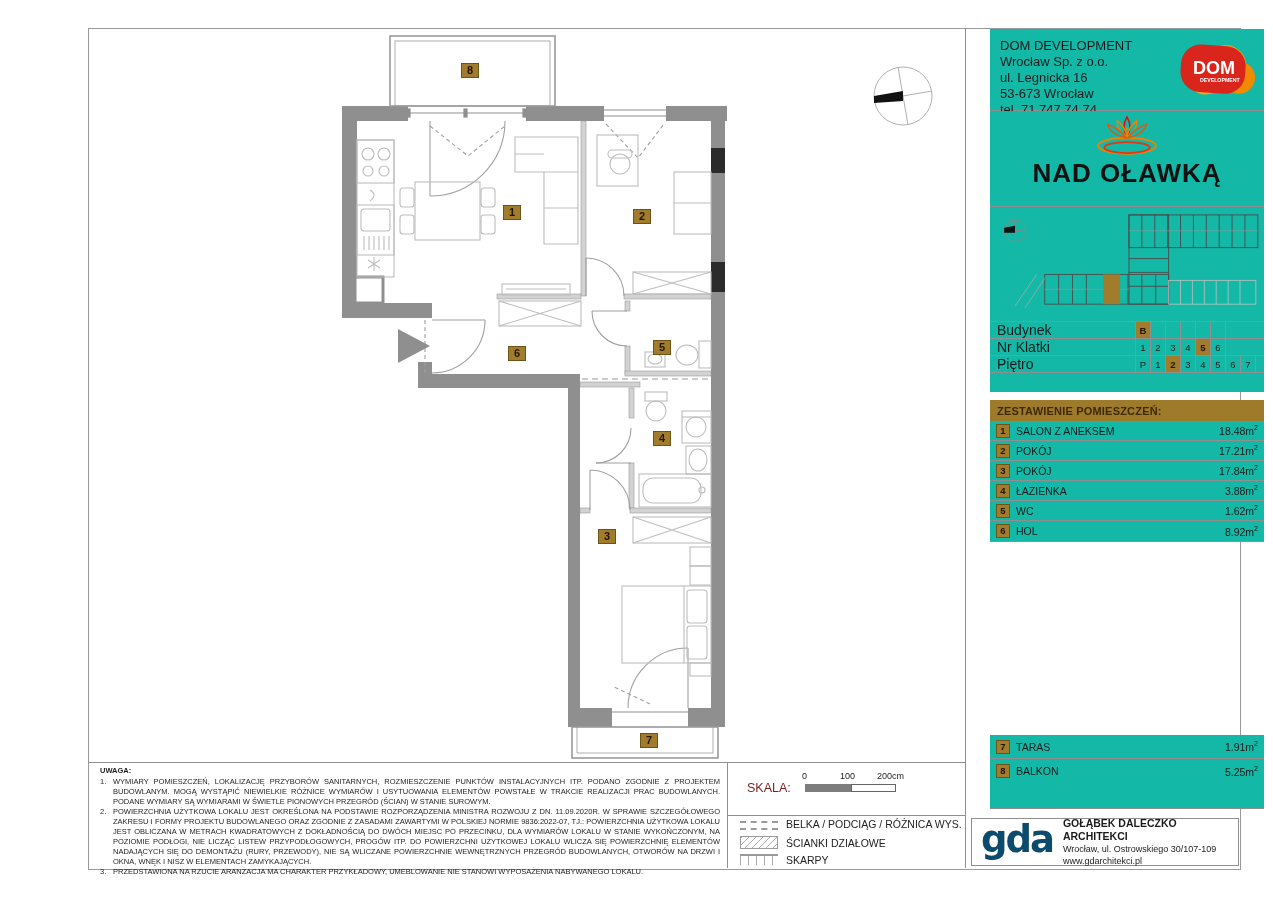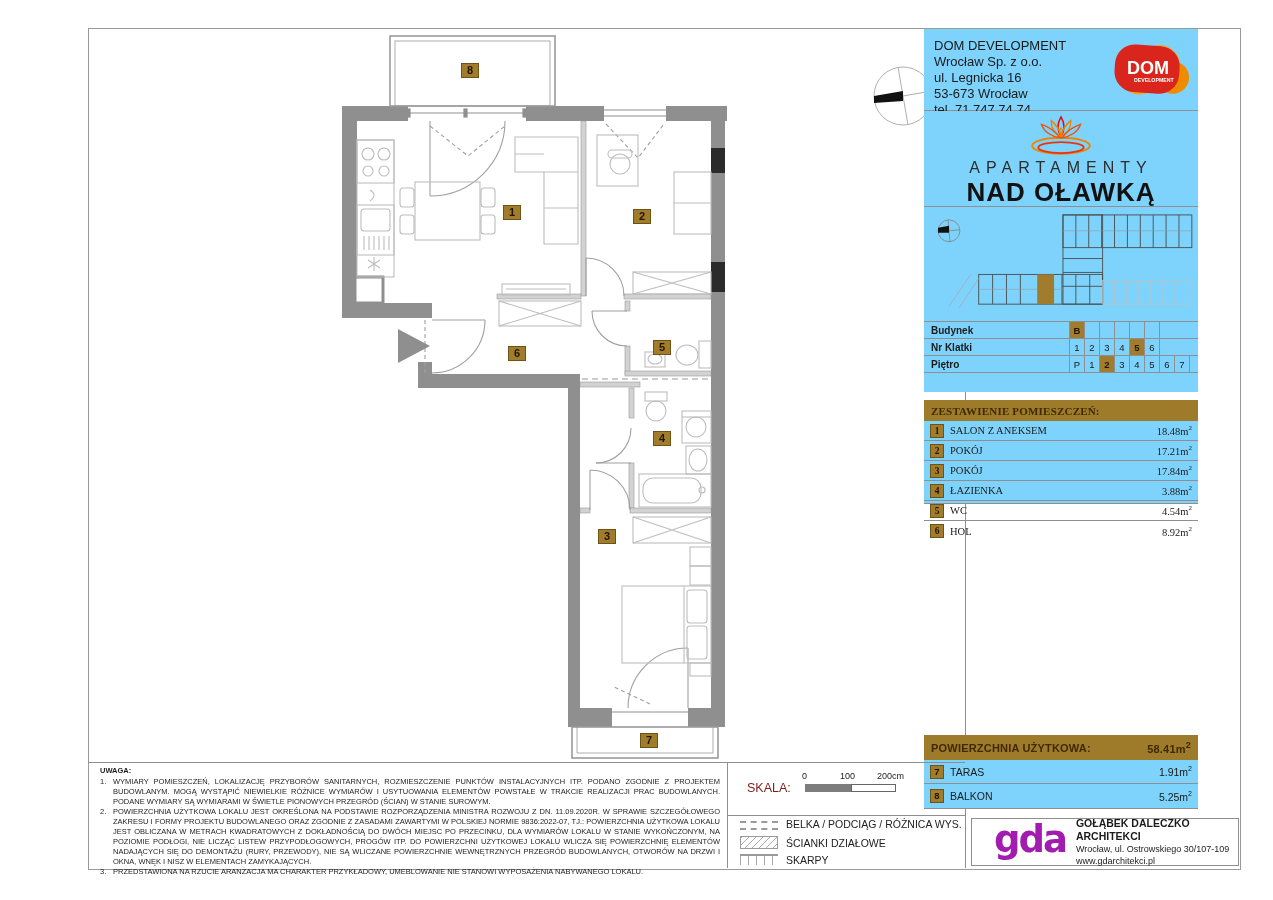--- a/index.html
+++ b/index.html
@@ -1,53 +1,53 @@
 <!DOCTYPE html>
 <html><head>
 <meta charset="utf-8">
 <style>
   html,body{margin:0;padding:0;background:#fff;}
   body{width:1273px;height:900px;position:relative;font-family:"Liberation Sans","DejaVu Sans",sans-serif;color:#1a1a1a;overflow:hidden;}
   .abs{position:absolute;}
   .sheet{left:88px;top:28px;width:1151px;height:840px;border:1px solid #9a9a9a;}
   .vline,.hline{background:#8f8f8f;}
   
-  .block{left:924px;width:274px;box-sizing:border-box;background:#7dd3fc;}
+  .block{left:990px;width:274px;box-sizing:border-box;background:#14b8a6;}
   .bb{border-bottom:1px solid #8f8f8f;}
   #company{top:29px;height:82px;padding:9px 10px;}
   .co-name,.co-line{font-size:13px;line-height:16px;white-space:nowrap;}
   #brand{top:111px;height:96px;text-align:center;}
   .brand-l1{font-size:16px;letter-spacing:6px;color:#2d2d2d;margin-top:1px;}
   .brand-l2{font-size:26px;font-weight:bold;letter-spacing:1px;color:#111;}
   #siteplan{top:207px;height:115px;}
   
   #unit-table{top:322px;height:70px;}
   .urow{display:flex;align-items:stretch;height:17px;border-bottom:1px solid #8f8f8f;box-sizing:border-box;}
-  .ulabel{width:146px;font-size:10px;display:flex;align-items:center;padding-left:7px;box-sizing:border-box;font-weight:bold;}
+  .ulabel{width:146px;font-size:14px;display:flex;align-items:center;padding-left:7px;box-sizing:border-box;}
   .ucells{display:flex;}
   .ucell{width:16px;border-left:1px solid #8f8f8f;border-right:1px solid #8f8f8f;margin-left:-1px;
          font-size:9.5px;display:flex;align-items:center;justify-content:center;box-sizing:border-box;}
   .ucell.sel{background:#a07c2c;color:#241403;font-weight:bold;}
   
-  #rooms-table{top:400px;height:104px;border-bottom:1px solid #8f8f8f;font-family:Liberation Serif, serif;}
+  #rooms-table{top:400px;height:142px;border-bottom:1px solid #8f8f8f;}
   .band{background:#9e7b2b;color:#3f2a00;font-weight:bold;font-size:11px;display:flex;align-items:center;height:21px;padding:0 7px;letter-spacing:.2px;}
   .rt-row{display:flex;align-items:center;height:20px;border-bottom:1px solid #8f8f8f;box-sizing:border-box;padding:0 6px;}
   .rt-row:last-child{border-bottom:none;}
   .badge{background:#a07c2c;border:1px solid #6e5414;color:#241403;font-weight:bold;text-align:center;box-sizing:border-box;}
   .badge.sm{width:14px;height:14px;font-size:9.5px;line-height:12px;margin-right:6px;flex:0 0 auto;}
   .rt-name{flex:1;font-size:10.5px;}
   .rt-area{font-size:10.5px;}
   .rt-area sup{font-size:7px;}
   
   #totals{top:735px;height:74px;border-bottom:1px solid #8f8f8f;}
   #totals .band{height:25px;justify-content:space-between;}
   #totals .rt-row{height:24px;}
   
   #architect{left:971px;top:818px;width:268px;height:48px;border:1px solid #8f8f8f;display:flex;align-items:center;box-sizing:border-box;}
-  .gda-logo{font-size:37px;font-weight:bold;letter-spacing:-2px;color:#a21caf;margin:-6px 10px 0 22px;font-family:"DejaVu Sans",sans-serif;}
+  .gda-logo{font-size:37px;font-weight:bold;letter-spacing:-2px;color:#0c4a6e;margin:-6px 10px 0 9px;font-family:"DejaVu Sans",sans-serif;}
   .arch-name{font-size:10.5px;font-weight:bold;line-height:13px;}
   .arch-line{font-size:9px;line-height:12px;color:#222;}
   
   .plan-badge{width:18px;height:15px;font-size:11px;line-height:13px;}
   
   #notes{left:100px;top:766px;width:620px;font-size:7.5px;line-height:10px;color:#1c1c1c;text-align:justify;}
   .note-title{font-weight:bold;margin-bottom:1px;}
   .note-item{display:flex;}
   .note-no{width:13px;flex:0 0 auto;}
   .note-text{flex:1;}
@@ -248,21 +248,20 @@
       <ellipse cx="60" cy="55" rx="47" ry="13" stroke="#f08300" stroke-width="3"></ellipse>
       <ellipse cx="60" cy="58" rx="37" ry="9" stroke="#e8350e" stroke-width="3"></ellipse>
       <path d="M60,8 C54,18 54,30 60,40 C66,30 66,18 60,8 Z" stroke="#e30613" stroke-width="2.4"></path>
       <path d="M60,40 C50,36 44,27 44,14 C52,20 58,30 60,40 Z" stroke="#f08300" stroke-width="2.2"></path>
       <path d="M60,40 C70,36 76,27 76,14 C68,20 62,30 60,40 Z" stroke="#f08300" stroke-width="2.2"></path>
       <path d="M58,42 C44,40 32,32 28,20 C40,24 52,32 58,42 Z" stroke="#e8540e" stroke-width="2.2"></path>
       <path d="M62,42 C76,40 88,32 92,20 C80,24 68,32 62,42 Z" stroke="#e8540e" stroke-width="2.2"></path>
       <path d="M60,26 c-3,4 -3,7 0,9 c3,-2 3,-5 0,-9 Z" stroke="#f08300" stroke-width="1.8"></path>
     </g>
   </svg>
-  <div class="brand-l1">APARTAMENTY</div>
   <div class="brand-l2">NAD OŁAWKĄ</div>
 </div>
 
 <div class="abs block bb" id="siteplan">
   <svg width="274" height="114" viewBox="0 0 274 115">
     <g fill="none" stroke="#4a4a4a" stroke-width="0.9">
       <rect x="139" y="8" width="130" height="33"></rect>
       <path d="M152,8 V41 M165,8 V41 M178,8 V41 M191,8 V41 M204,8 V41 M217,8 V41 M230,8 V41 M243,8 V41 M256,8 V41"></path>
       <rect x="139" y="8" width="40" height="90"></rect>
       <path d="M139,52 H179 M139,66 H179 M139,80 H179"></path>
@@ -351,36 +350,32 @@
 
       <div class="rt-row">
         <span class="badge sm">4</span>
         <span class="rt-name">ŁAZIENKA</span>
         <span class="rt-area"><span>3.88</span><span>m</span><sup>2</sup></span>
       </div>
 
       <div class="rt-row">
         <span class="badge sm">5</span>
         <span class="rt-name">WC</span>
-        <span class="rt-area"><span>4.54</span><span>m</span><sup>2</sup></span>
+        <span class="rt-area"><span>1.62</span><span>m</span><sup>2</sup></span>
       </div>
 
       <div class="rt-row">
         <span class="badge sm">6</span>
         <span class="rt-name">HOL</span>
         <span class="rt-area"><span>8.92</span><span>m</span><sup>2</sup></span>
       </div>
     </div>
 </div>
 
 <div class="abs block" id="totals">
-  <div class="band">
-    <span>POWIERZCHNIA UŻYTKOWA:</span>
-    <span><span>58.41</span><span>m</span><sup>2</sup></span>
-  </div>
   <div>
 
       <div class="rt-row">
         <span class="badge sm">7</span>
         <span class="rt-name">TARAS</span>
         <span class="rt-area"><span>1.91</span><span>m</span><sup>2</sup></span>
       </div>
 
       <div class="rt-row">
         <span class="badge sm">8</span>

